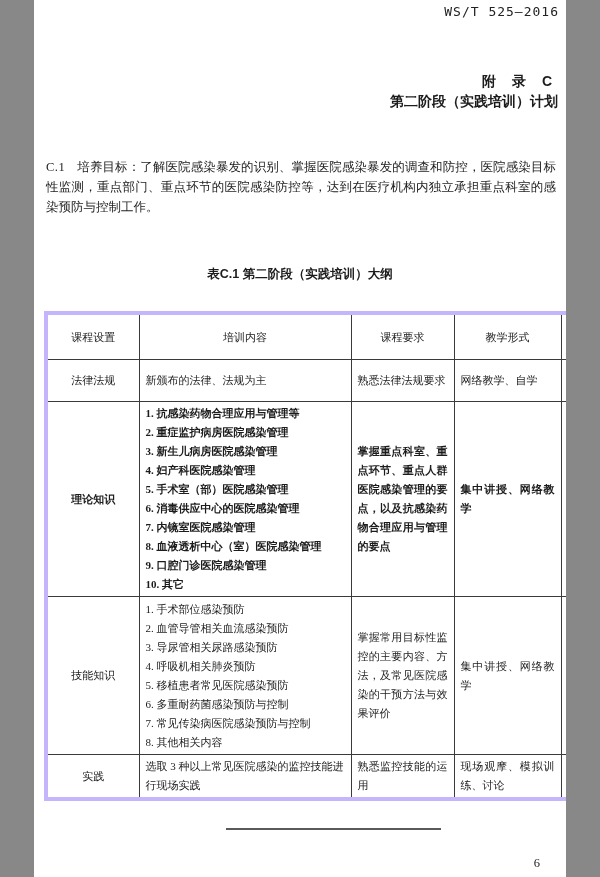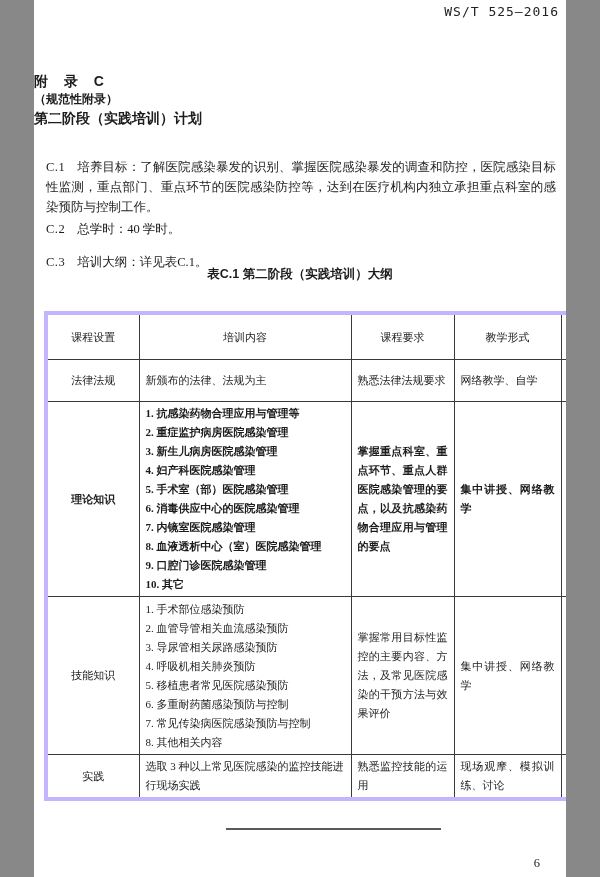--- a/index.html
+++ b/index.html
@@ -12,21 +12,21 @@
     font-family:"Liberation Serif","DejaVu Serif",serif;
     overflow:hidden;
   }
   .std-code{
     position:absolute;top:4px;right:7px;
     font-family:"DejaVu Sans Mono","Liberation Sans",sans-serif;
     font-size:13px;letter-spacing:1px;color:#222;
   }
   .title-block{
     position:absolute;top:71px;left:0;right:8px;
-    text-align:left;
+    text-align:right;
   }
   .appendix-title{
     font-family:"Liberation Sans","DejaVu Sans",sans-serif;
     font-weight:bold;font-size:14px;line-height:20px;letter-spacing:6px;
   }
   .appendix-subtitle{
     font-family:"Liberation Sans","DejaVu Sans",sans-serif;
     font-size:12px;line-height:17px;font-weight:bold;
   }
   .appendix-name{
@@ -84,29 +84,26 @@
 </style>
 </head>
 <body>
 
 <div class="page">
 
   <div class="std-code">WS/T 525—2016</div>
 
   <div class="title-block">
     <div class="appendix-title">附 录 C</div>
-    <div class="appendix-subtitle">（规范性附录）</div>
     <div class="appendix-name">第二阶段（实践培训）计划</div>
   </div>
 
   <p class="clause clause-1"><span class="clause-num">C.1</span><span>培养目标：了解医院感染暴发的识别、掌握医院感染暴发的调查和防控，医院感染目标性监测，重点部门、重点环节的医院感染防控等，达到在医疗机构内独立承担重点科室的感染预防与控制工作。</span></p>
 
-  <p class="clause clause-2"><span class="clause-num">C.2</span><span>总学时：40 学时。</span></p>
 
-  <p class="clause clause-3"><span class="clause-num">C.3</span><span>培训大纲：详见表C.1。</span></p>
 
   <div class="table-caption">表C.1  第二阶段（实践培训）大纲</div>
 
   <table class="outline">
     <colgroup>
       <col style="width:93px">
       <col style="width:212px">
       <col style="width:103px">
       <col style="width:107px">
       <col style="width:67px">

